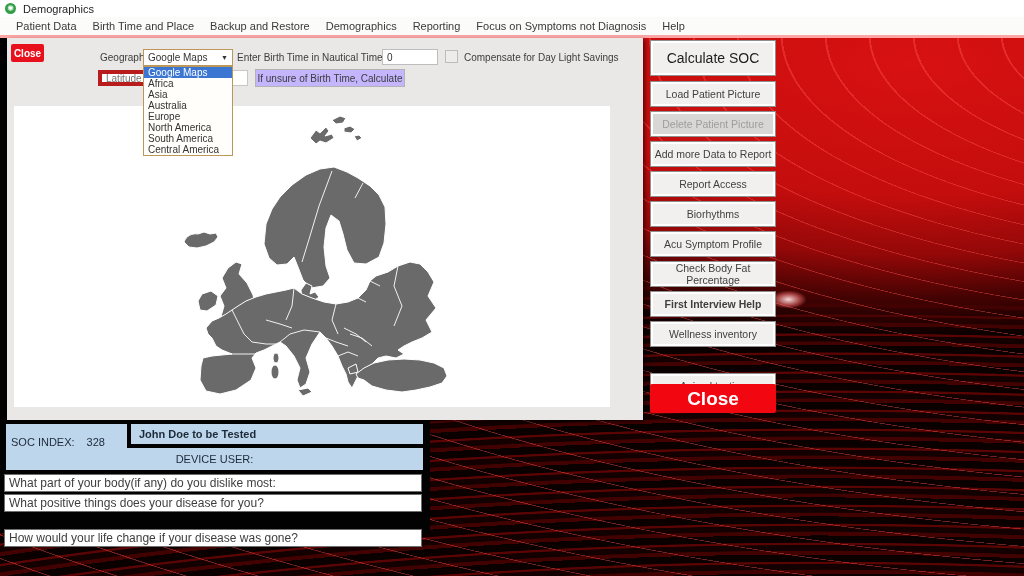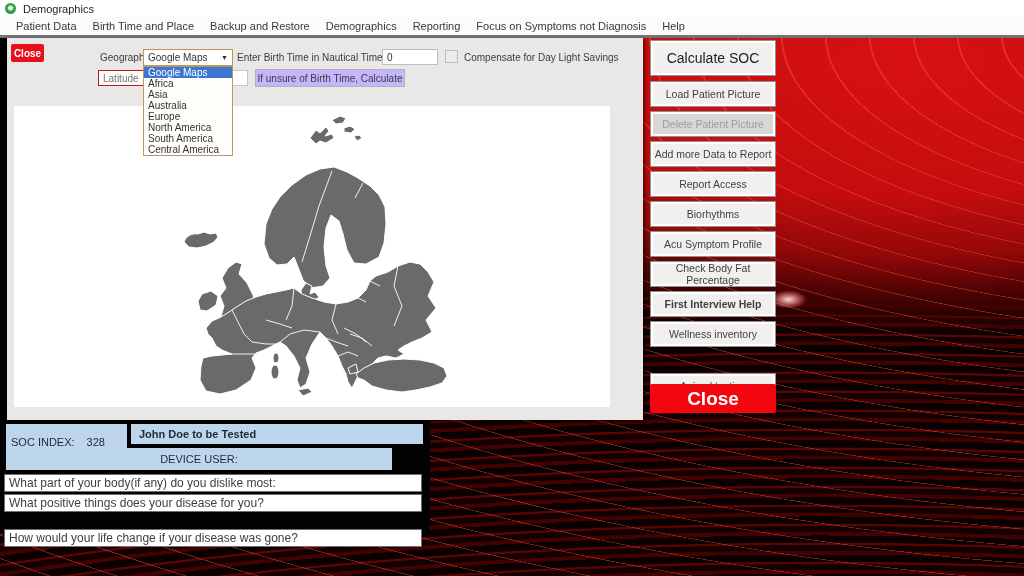--- a/index.html
+++ b/index.html
@@ -14,39 +14,39 @@
       radial-gradient(26px 13px at 77% 52%, rgba(255,225,225,.95), rgba(255,120,120,.5) 45%, transparent 70%),
       repeating-radial-gradient(110% 75% at 128% 6%, rgba(255,80,80,.42) 0 1.6px, transparent 2.4px 44px),
       radial-gradient(97% 64% at 89% 11%, #d81111 0%, #c40d0d 36%, #930808 52%, #420202 64%, rgba(10,0,0,0) 74%),
       repeating-radial-gradient(170% 115% at 80% 235%, #420202 0 9px, #130000 11px 24px, #5a0404 26px 30px, #0a0000 32px 50px);
   }
 
   
   #title-bar { position:absolute; left:0; top:0; width:1024px; height:17px; background:#ffffff; display:flex; align-items:center; padding-left:5px; }
   #app-icon { width:11px; height:11px; border-radius:50%; background:#2f9e44; color:#fff; font-size:8px; line-height:11px; text-align:center; display:inline-block; }
   #title-text { font-size:11px; color:#222; margin-left:7px; }
-  #menu-bar { position:absolute; left:0; top:17px; width:1024px; height:21px; background:#fbfbfa; border-bottom:3px solid #737373; display:flex; align-items:center; padding-left:8px; }
+  #menu-bar { position:absolute; left:0; top:17px; width:1024px; height:21px; background:#fbfbfa; border-bottom:3px solid #fca5a5; display:flex; align-items:center; padding-left:8px; }
   .menu-item { font-size:11px; color:#3a3a3a; padding:0 8px; cursor:default; }
 
   
   #left-strip { position:absolute; left:0; top:38px; width:7px; height:382px; background:#000; }
   #bottom-back { position:absolute; left:0; top:420px; width:430px; height:113px; background:#020202; }
 
   
   #panel { position:absolute; left:7px; top:38px; width:636px; height:382px; background:#e9e8e7; box-shadow:2px 2px 4px rgba(0,0,0,.55); }
   #panel-close { position:absolute; left:4px; top:6px; width:33px; height:18px; background:#e8101c; border:none; border-radius:2px; color:#fff; font-size:10px; font-weight:bold; font-family:"Liberation Sans",sans-serif; }
   .lbl { position:absolute; font-size:10px; color:#3c3c3c; white-space:nowrap; }
   #geo-label { left:93px; top:14px; }
   #select-box { position:absolute; left:136px; top:11px; width:90px; height:17px; background:#fff; border:1px solid #b9985a; font-size:10px; color:#333; display:flex; align-items:center; padding:0 4px; justify-content:space-between; }
   #select-arrow { font-size:7px; color:#333; }
   #birthtime-label { left:230px; top:14px; }
   #birthtime-input { position:absolute; left:375px; top:11px; width:56px; height:16px; border:1px solid #bdbdbd; background:#fff; font-size:10px; color:#333; padding-left:4px; font-family:"Liberation Sans",sans-serif; }
   #dst-checkbox { position:absolute; left:438px; top:12px; width:13px; height:13px; background:#ececec; border:1px solid #bcbcbc; }
   #dst-label { left:457px; top:14px; }
-  #latitude-input { position:absolute; left:91px; top:32px; width:49px; height:16px; border:1px solid #b91c1c; background:#fff; font-size:10px; color:#555; padding-left:4px; font-family:"Liberation Sans",sans-serif; }
+  #latitude-input { position:absolute; left:91px; top:32px; width:49px; height:16px; border:4px solid #b91c1c; background:#fff; font-size:10px; color:#555; padding-left:4px; font-family:"Liberation Sans",sans-serif; }
   #longitude-input { position:absolute; left:143px; top:32px; width:98px; height:16px; border:1px solid #c6c6c6; background:#fff; font-size:10px; padding-left:4px; }
   #calc-birth-btn { position:absolute; left:248px; top:31px; width:150px; height:18px; background:#c4b5fd; border:1px solid #b3b3b3; font-size:10px; color:#3c3c3c; font-family:"Liberation Sans",sans-serif; }
 
   
   #geo-list { position:absolute; left:136px; top:28px; width:90px; background:#fffefb; border:1px solid #b9985a; z-index:30; }
   .geo-option { height:11px; line-height:11px; font-size:10px; color:#333; padding-left:4px; white-space:nowrap; }
   .geo-option.selected { background:#3b76d3; color:#fff; }
 
   
   #map-box { position:absolute; left:7px; top:68px; width:596px; height:301px; background:#fff; }
@@ -67,21 +67,21 @@
   #btn-interview { top:291px;font-weight:bold; }
   #btn-wellness { top:321px; }
   #btn-animal { top:361px;margin-top:12px; }
   #btn-side-close { position:absolute; left:650px; top:384px; width:126px; height:29px; background:#f20710; border:none; border-radius:2px; color:#fff; font-size:19px; font-weight:bold; font-family:"Liberation Sans",sans-serif; }
 
   
   .blue-box { position:absolute; background:#bdd6ec; color:#1d2a38; font-size:11px; display:flex; align-items:center; }
   #soc-box { left:6px; top:424px; width:121px; height:36px; padding-left:5px; }
   #soc-value { margin-left:12px; }
   #name-box { left:131px; top:424px; width:292px; height:20px; padding-left:8px; font-weight:bold; }
-  #device-box { left:6px; top:448px; width:386px; height:22px; justify-content:center; }
+  #device-box { left:6px; top:448px; width:417px; height:22px; justify-content:center; }
   .q-row { position:absolute; left:4px; width:418px; height:18px; background:#fff; border:1px solid #6e6e6e; font-size:12px; color:#3e3e3e; line-height:16px; padding-left:4px; white-space:nowrap; overflow:hidden; }
   #q1 { top:474px; } #q2 { top:494px; } #q3 { top:513px;margin-top:16px; }
 </style>
 </head>
 <body>
 
 <div id="stage">
   <div id="bg"></div>
 
   <div id="title-bar">

